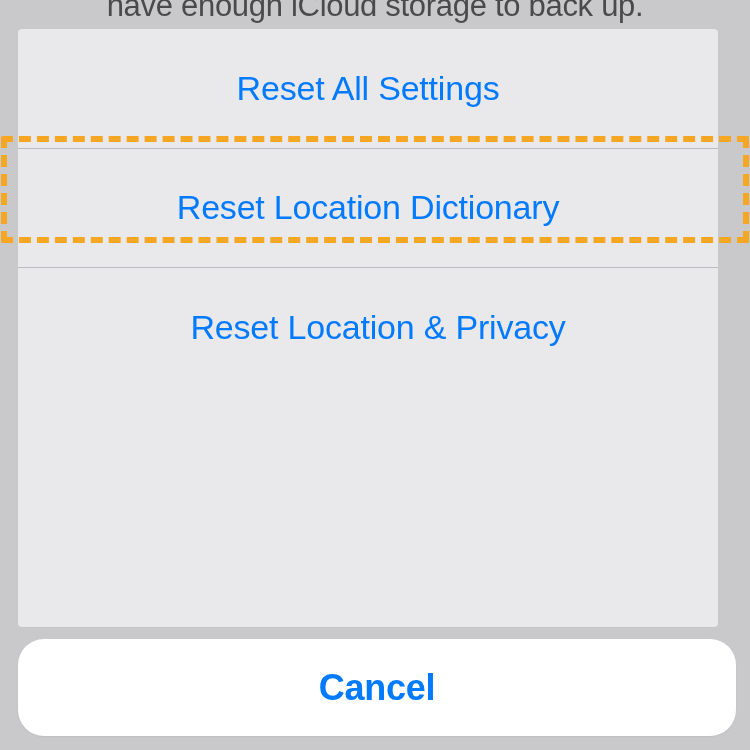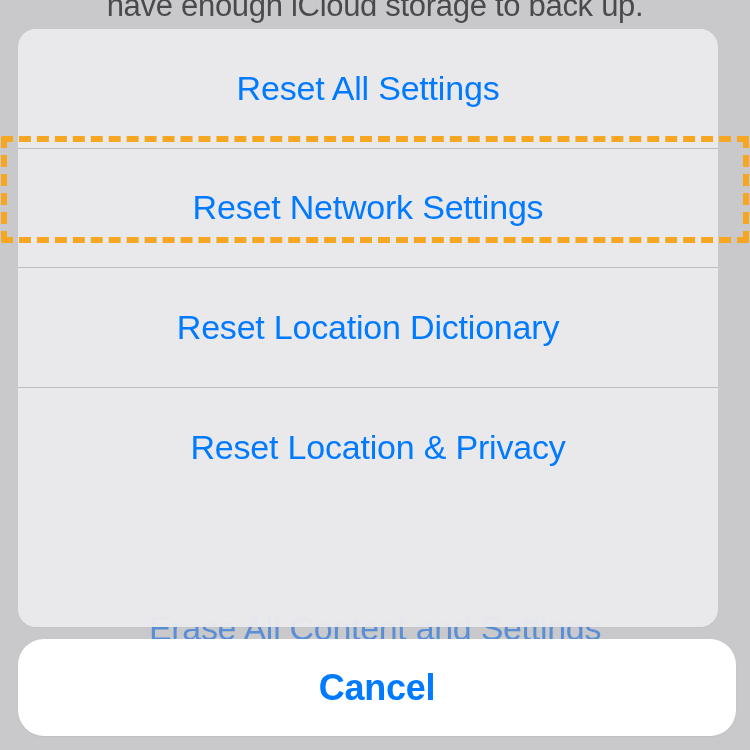--- a/index.html
+++ b/index.html
@@ -38,21 +38,21 @@
       letter-spacing: -0.3px;
     }
 
     .sheet {
       position: absolute;
       left: 18px;
       right: 32px;
       top: 29px;
       height: 598px;
       background: rgba(234, 234, 237, 0.96);
-      border-radius: 18px;
+      border-radius: 4px;
       overflow: hidden;
       box-shadow: 0 1px 0 rgba(0,0,0,0.02);
     }
     .sheet-item {
       width: 100%;
       height: 119.6px;
       border-bottom: 1px solid rgba(160,160,165,0.6);
       display: flex;
       align-items: center;
       justify-content: center;
@@ -91,29 +91,25 @@
       letter-spacing: -0.3px;
       cursor: pointer;
       box-shadow: 0 1px 2px rgba(0,0,0,0.05);
     }
   </style>
 </head>
 <body>
 
 <div class="backdrop">
   <div class="bg-text">have enough iCloud storage to back up.</div>
-  <div class="bg-erase">Erase All Content and Settings</div>
 </div>
 
 <div class="sheet">
   <div class="sheet-item">
     <span>Reset All Settings</span>
-  </div>
-  <div class="sheet-item">
-    <span>Reset Network Settings</span>
   </div>
   <div class="sheet-item">
     <span>Reset Location Dictionary</span>
   </div>
   <div class="sheet-item">
     <span>Reset Location &amp; Privacy</span>
   </div>
 </div>
 
 <div class="highlight" style="left:1px; right:1px; top:136px; height:107px;"></div>

